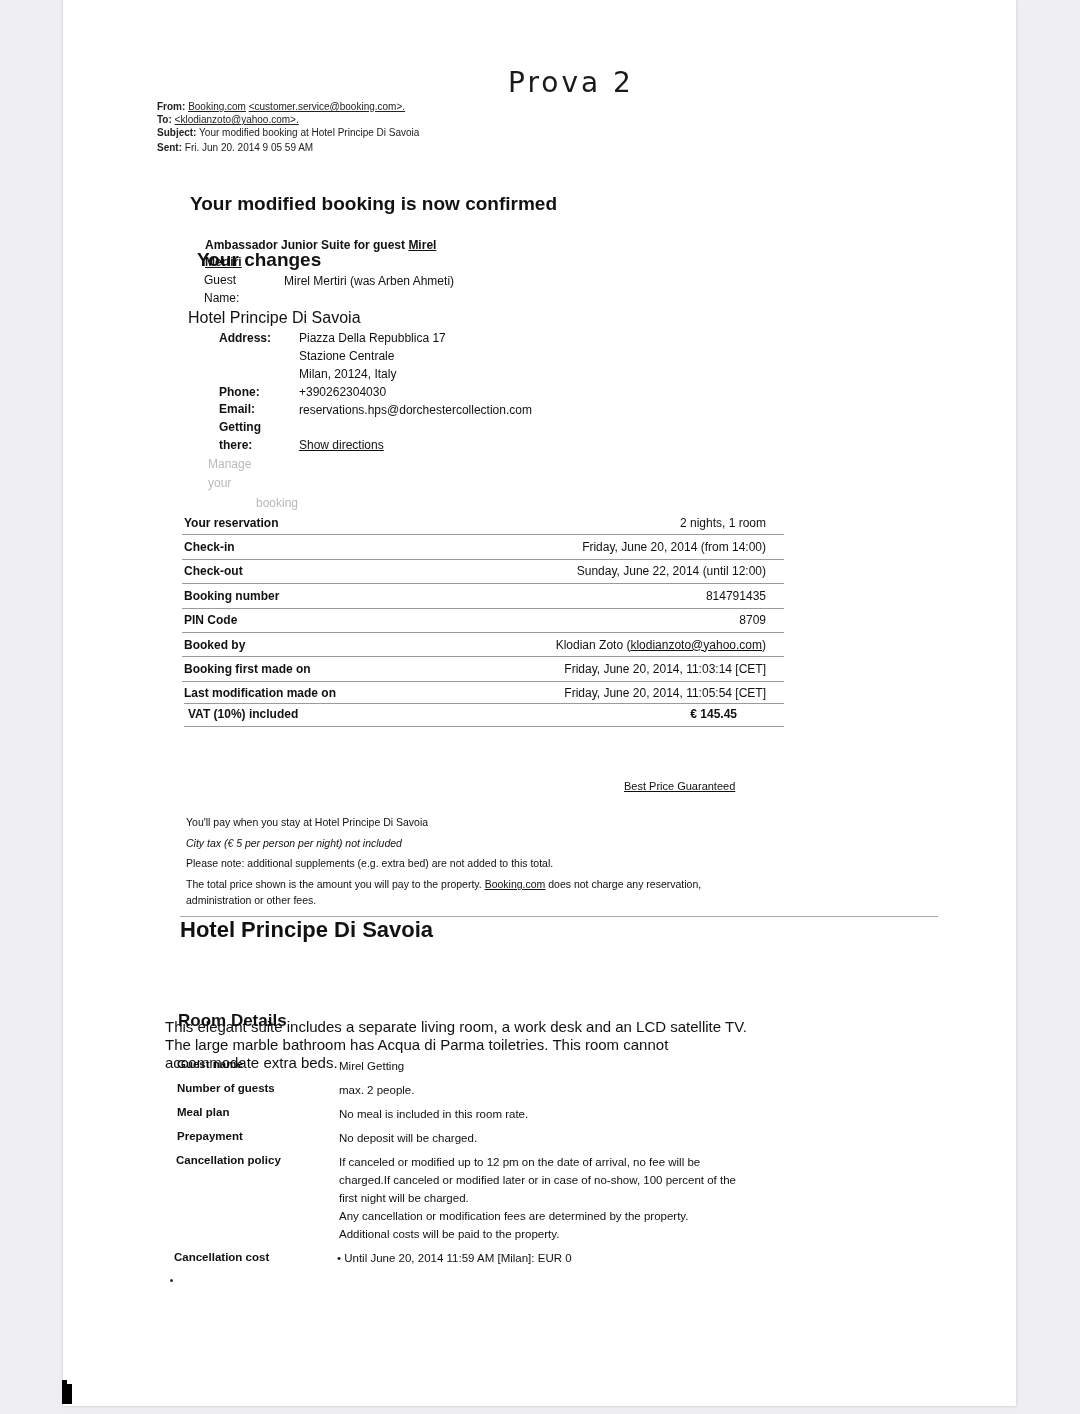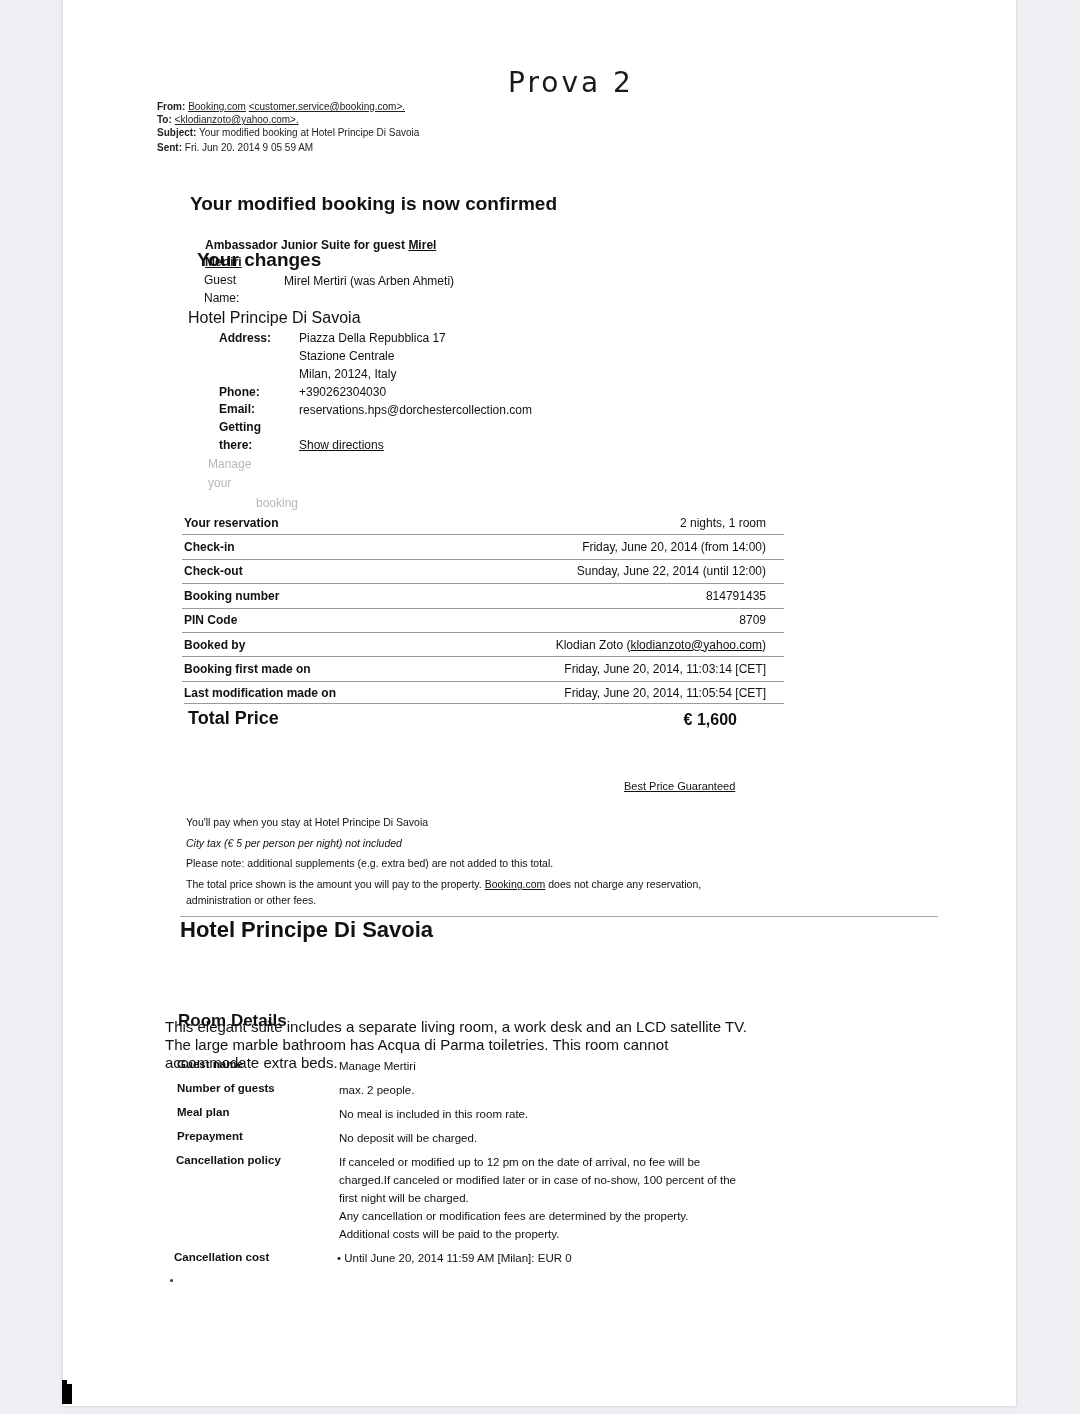--- a/index.html
+++ b/index.html
@@ -152,43 +152,43 @@
       <span>Friday, June 20, 2014, 11:03:14 [CET]</span>
     </div>
   <div class="row">
       <span class="k">Last modification made on</span>
       <span>Friday, June 20, 2014, 11:05:54 [CET]</span>
     </div>
 </div>
 
 <div class="top-rule"></div>
 <div class="price">
-  <div class="total">
-      <span class="k">Total Price</span>
-      <span class="v">€ 1,600</span>
+  <div class="prow">
+      <span class="k">VAT (10%) included</span>
+      <span class="v">€ 145.45</span>
     </div>
 </div>
 <div class="bpg u">Best Price Guaranteed</div>
 
 <div class="abs notes" style="top:816px;">You'll pay when you stay at Hotel Principe Di Savoia</div>
 <div class="abs notes" style="top:837px;font-style:italic;">City tax (€ 5 per person per night) not included</div>
 <div class="abs notes" style="top:857px;">Please note: additional supplements (e.g. extra bed) are not added to this total.</div>
 <div class="abs notes" style="top:878px;">
   <span>The total price shown is the amount you will pay to the property. </span><span class="u">Booking.com</span><span> does not charge any reservation,</span>
 </div>
 <div class="abs notes" style="top:894px;">administration or other fees.</div>
 
 <div class="sep"></div>
 <div class="abs hotel2">Hotel Principe Di Savoia</div>
 
 <div class="abs room-h">Room Details</div>
 <div class="abs desc">This elegant suite includes a separate living room, a work desk and an LCD satellite TV. The large marble bathroom has Acqua di Parma toiletries. This room cannot accommodate extra beds.</div>
 
 <div class="abs dk" style="top:1058px;">Guest name</div>
-<div class="abs dv" style="top:1057px;">Manage Mertiri</div>
+<div class="abs dv" style="top:1057px;">Mirel Getting</div>
 <div class="abs dk" style="top:1082px;">Number of guests</div>
 <div class="abs dv" style="top:1081px;">max. 2 people.</div>
 <div class="abs dk" style="top:1106px;">Meal plan</div>
 <div class="abs dv" style="top:1105px;">No meal is included in this room rate.</div>
 <div class="abs dk" style="top:1130px;">Prepayment</div>
 <div class="abs dv" style="top:1129px;">No deposit will be charged.</div>
 <div class="abs dk" style="left:176px; top:1154px;">Cancellation policy</div>
 <div class="abs dv" style="top:1153px;">If canceled or modified up to 12 pm on the date of arrival, no fee will be</div>
 <div class="abs dv" style="top:1171px;">charged.If canceled or modified later or in case of no-show, 100 percent of the</div>
 <div class="abs dv" style="top:1189px;">first night will be charged.</div>

